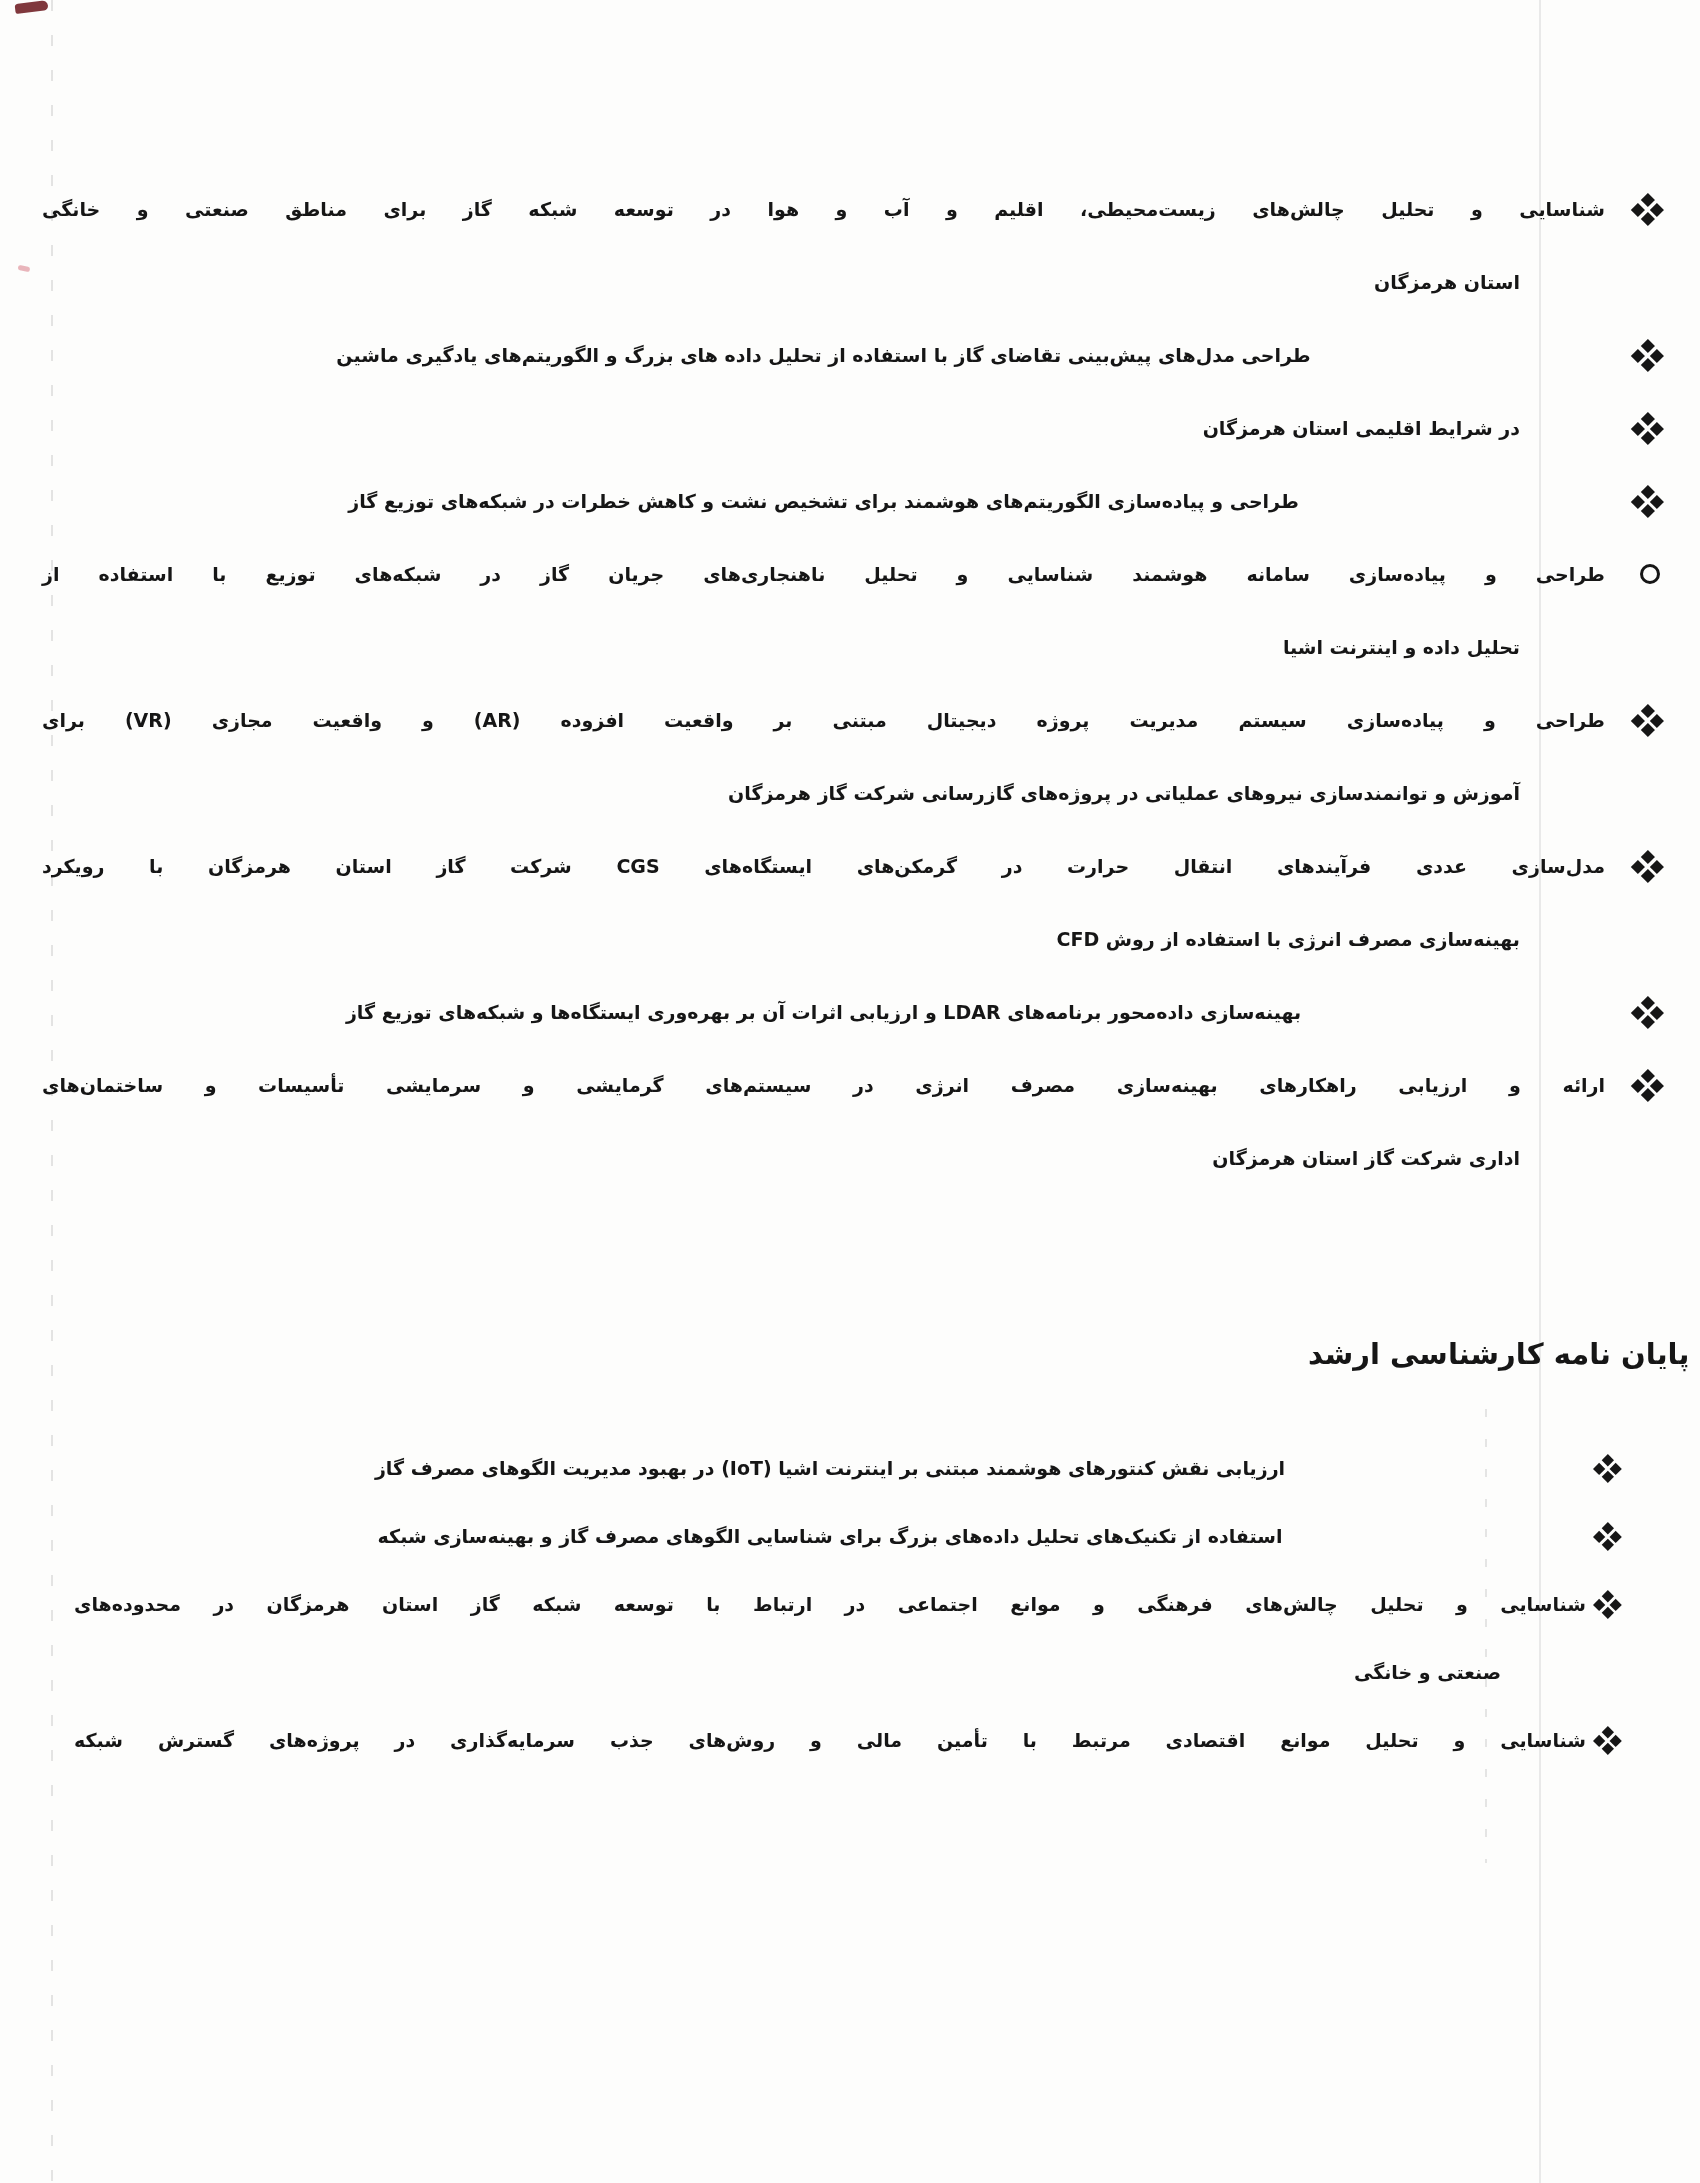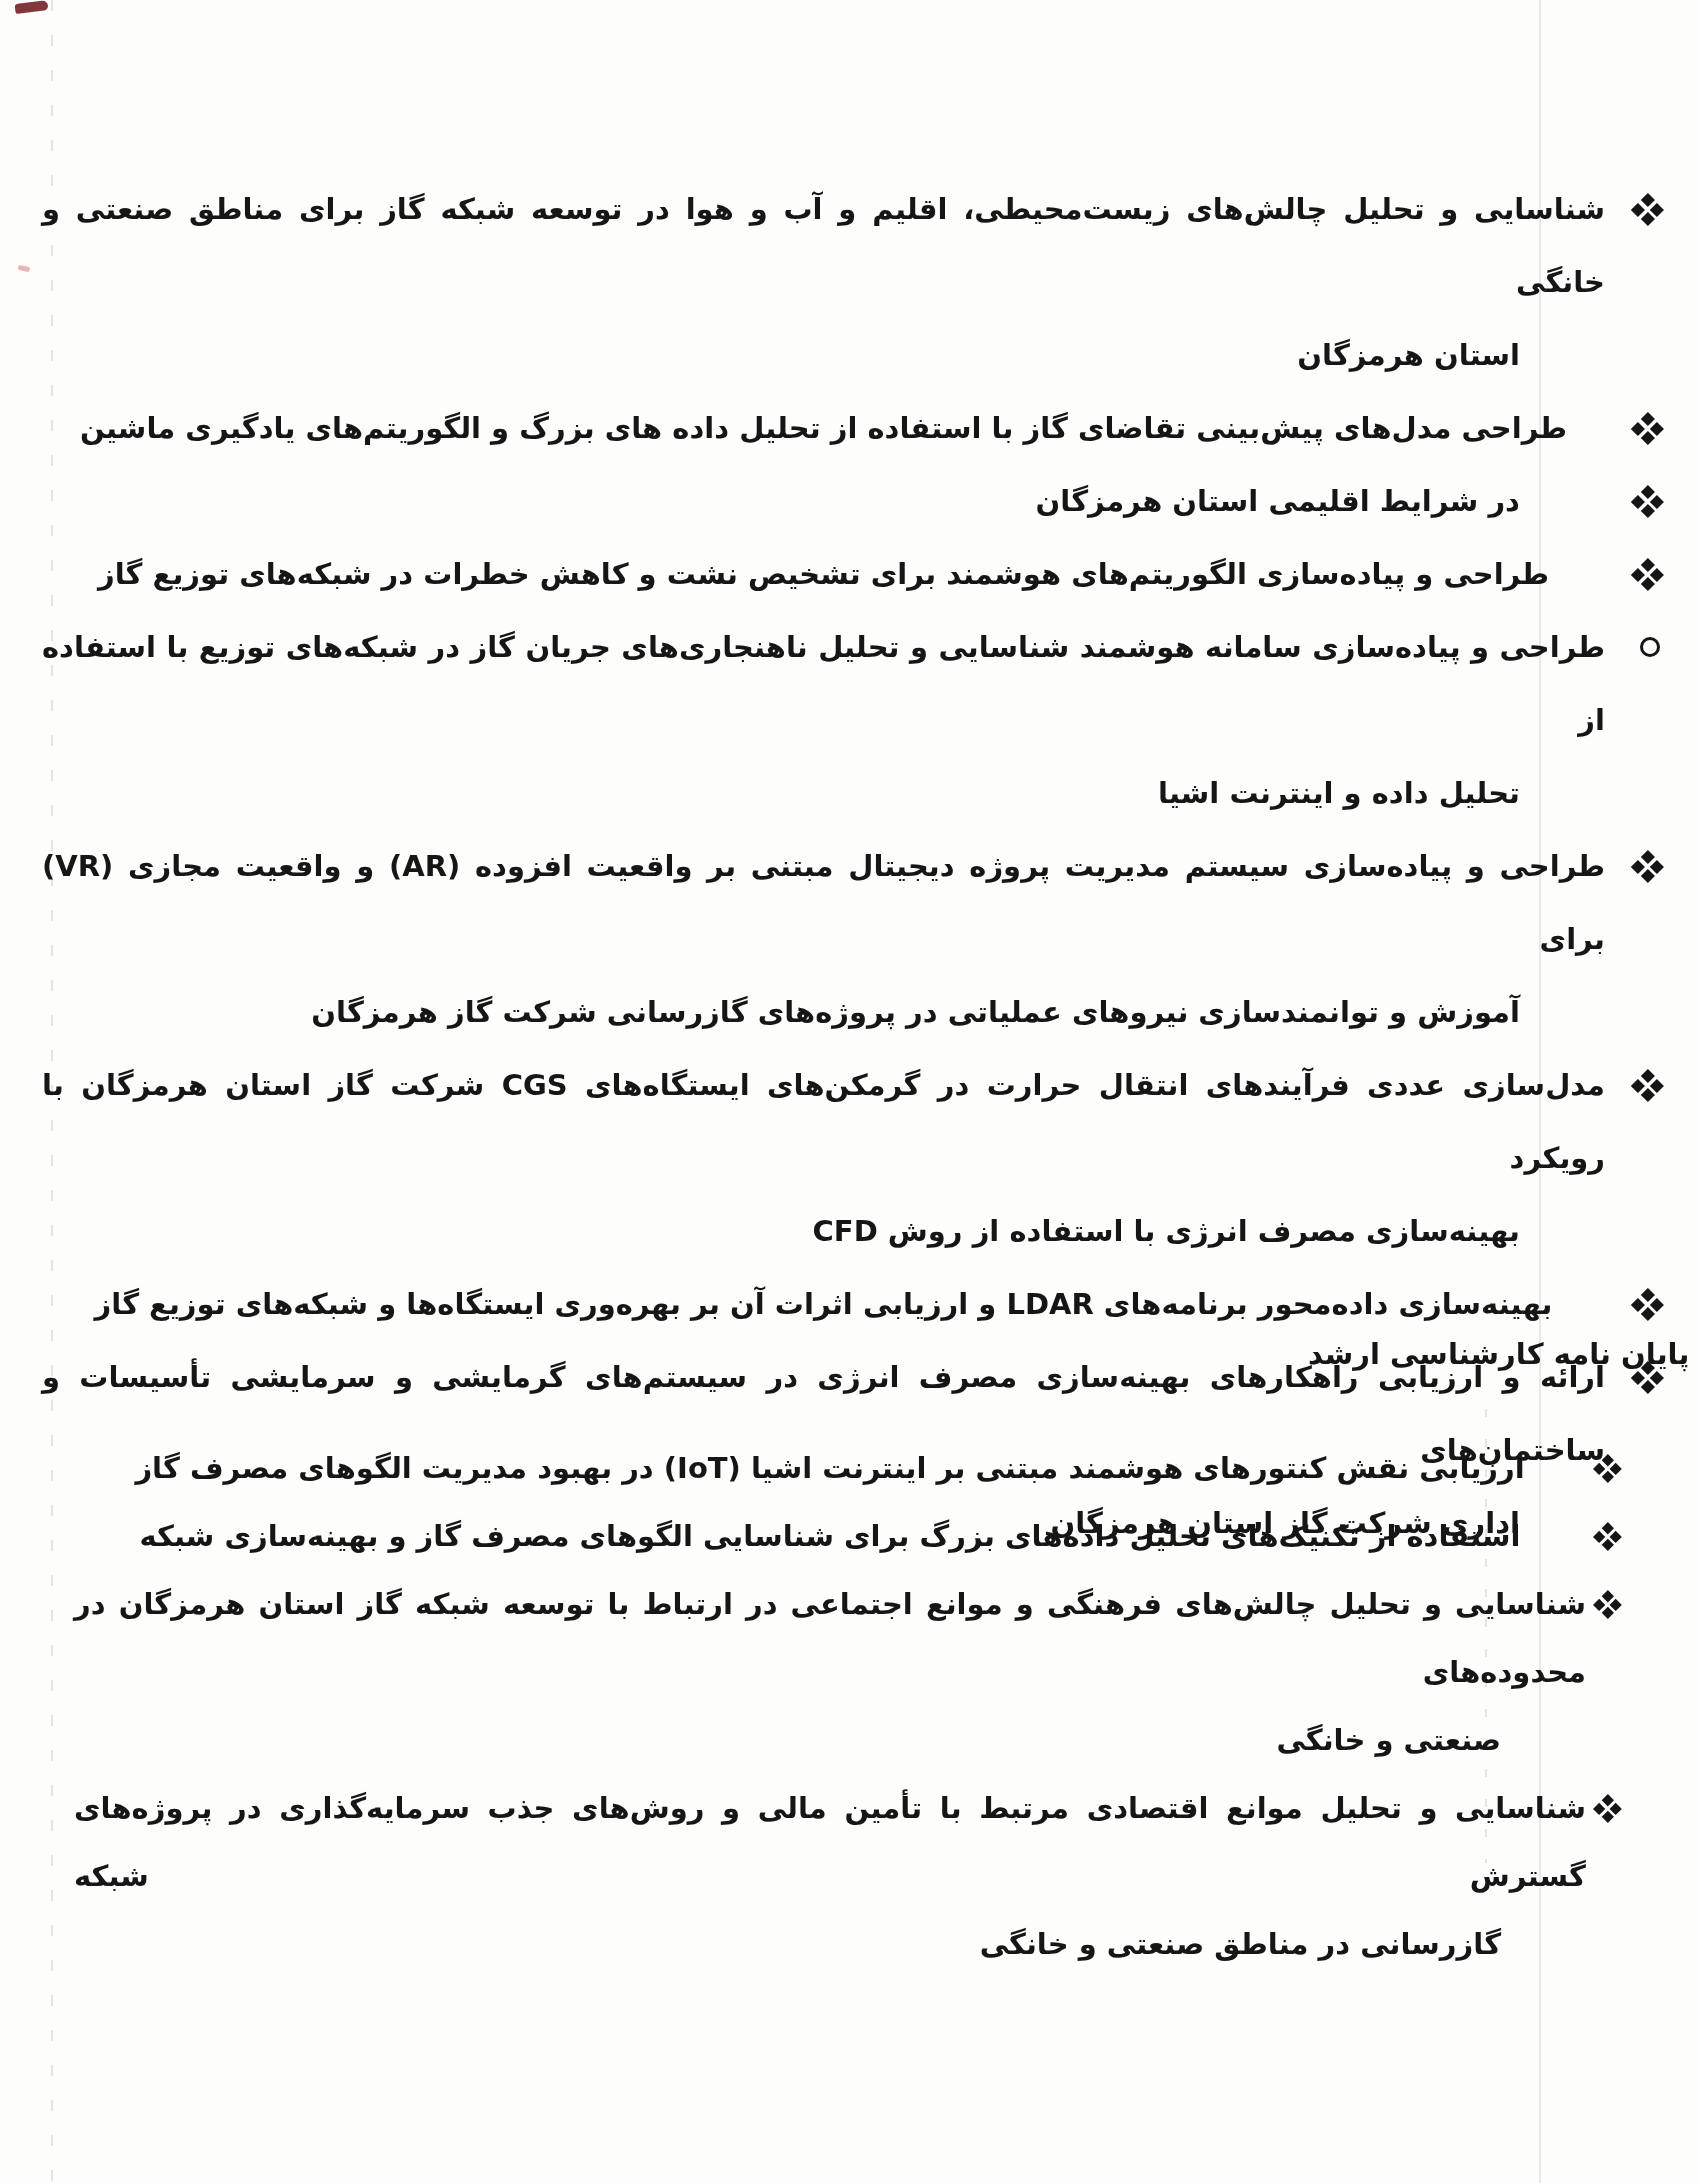--- a/index.html
+++ b/index.html
@@ -37,21 +37,21 @@
   }
   .pinkmark-left{
     left:18px;top:266px;width:12px;height:4.5px;
     background:#e3a3aa;border-radius:2.3px;transform:rotate(12deg);opacity:.8;
   }
   
   .sec{position:absolute;}
   .sec1{top:173px;right:95px;left:42px;}
   .sec2{top:1434px;right:114px;left:30px;}
   .item{position:relative;}
-  .ln{display:block;font-size:29px;}
+  .ln{display:block;font-size:19px;}
   .sec1 .ln{line-height:73px;}
   .sec2 .ln{line-height:68px;margin-left:44px;}
   .just{text-align:justify;text-align-last:justify;text-justify:inter-word;}
   .tail{text-align:right;padding-right:85px;}
   .single{text-align:center;}
   
   .bullet{position:absolute;display:block;}
   .diamond{width:29px;height:29px;right:-57px;top:22px;}
   .sec2 .diamond{transform:scale(.87);right:-36px;top:19.7px;}
   .diamond i{position:absolute;width:9.8px;height:9.8px;background:#161616;transform:rotate(45deg);}
@@ -211,19 +211,18 @@
     </div>
 
     <div class="item">
       <span class="bullet diamond">
           <i></i>
           <i></i>
           <i></i>
           <i></i>
         </span>
       <span class="ln just">شناسایی و تحلیل موانع اقتصادی مرتبط با تأمین مالی و روش‌های جذب سرمایه‌گذاری در پروژه‌های گسترش شبکه</span>
-      <span class="ln tail">گازرسانی در مناطق صنعتی و خانگی</span>
     </div>
 
   </div>
 
 </div>
 
 
 </body></html>

